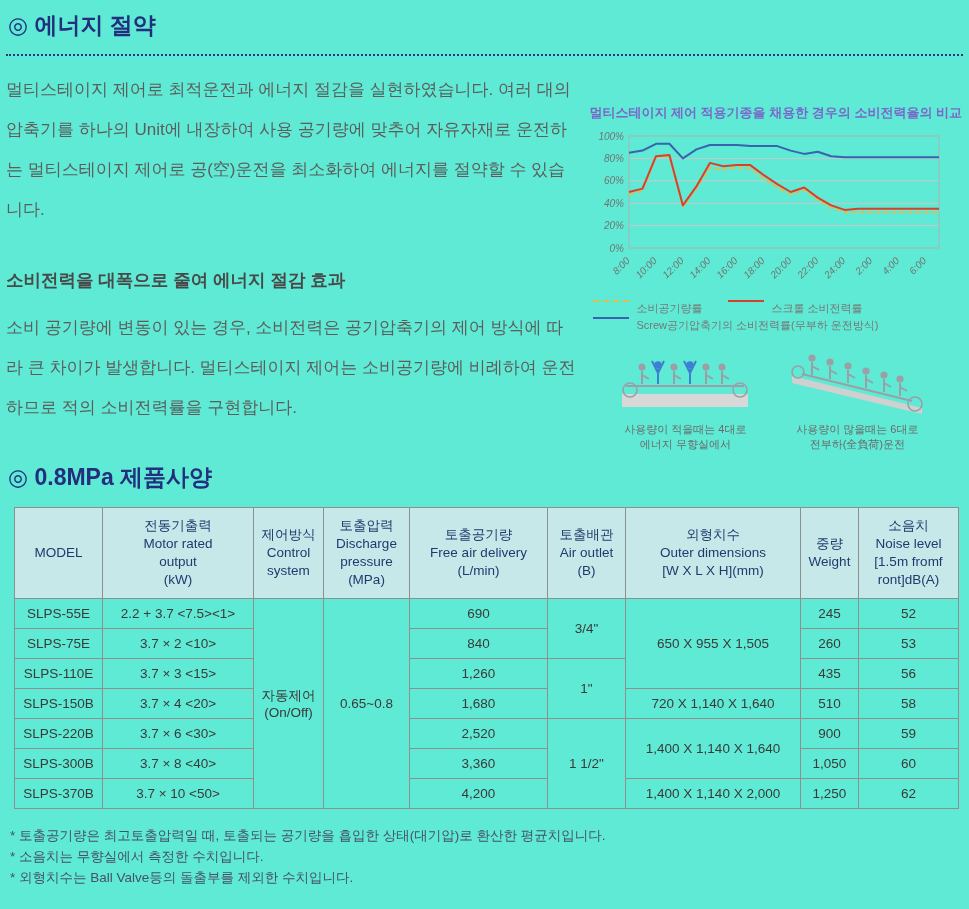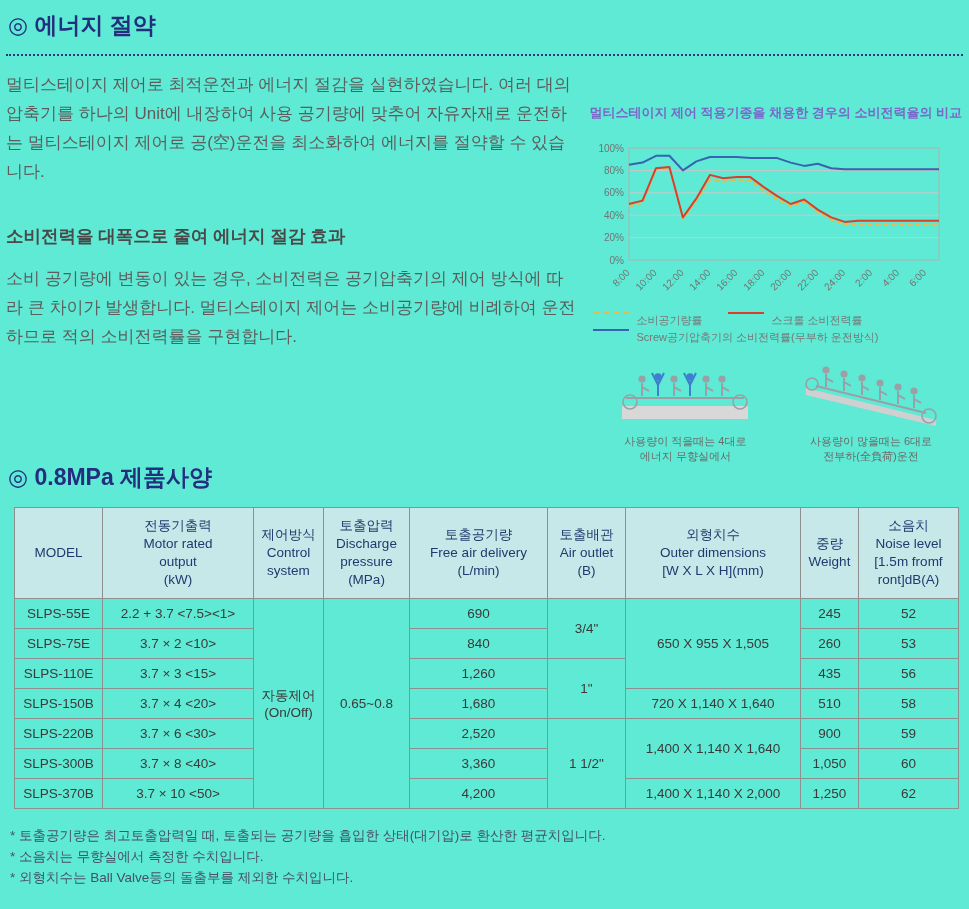--- a/index.html
+++ b/index.html
@@ -5,32 +5,32 @@
   * { box-sizing: border-box; }
   html,body { margin:0; padding:0; background:#fff; }
   body { font-family:"Liberation Sans","DejaVu Sans",sans-serif; color:#5d5d5d; }
   .page { width:969px; height:909px; overflow:hidden; background:#5eead4; padding:8px 6px 0 6px; }
 
   .section-title { font-size:23px; font-weight:bold; color:#232e7d; margin:2px 0 0 2px; letter-spacing:0; }
   .dotted-divider { border-bottom:2px dotted #2a357f; margin-top:13px; }
 
   .columns { display:flex; margin-top:14px; }
   .left-col { width:575px; }
-  .left-col p { margin:0; font-size:17px; line-height:29px; color:#5d5d5d; }
+  .left-col p { margin:0; font-size:17px; line-height:40px; color:#5d5d5d; }
   .sub-heading { font-size:17.5px; font-weight:bold; color:#494949; margin-top:38px; }
   .para2 { margin-top:16px !important; }
 
   .right-col { width:378px; margin-left:10px; }
   .chart-title { font-size:13px; font-weight:bold; color:#7a68c9; margin-top:34px; margin-left:2px; }
-  .chart-wrap { margin-top:16px; }
+  .chart-wrap { margin-top:4px;font-style:italic; }
   .legend { font-size:11px; color:#777; display:flex; flex-wrap:wrap; margin-top:2px; margin-left:6px; line-height:17px; }
   .legend-item { display:flex; align-items:flex-start; margin-right:26px; white-space:nowrap; }
   .legend-swatch { display:inline-block; width:36px; margin-right:7px; border-top-width:2px; }
 
-  .illustrations { display:flex; margin-top:14px; margin-left:18px;justify-content:space-between; }
+  .illustrations { display:flex; margin-top:14px; margin-left:18px; }
   .illustration { width:160px; margin-right:12px; text-align:center; }
   .illustration-caption { font-size:11px; color:#6b6b6b; line-height:15px; margin-top:4px; }
 
   .top-section { height:452px; }
 
   .spec-section h2 { margin:0 0 0 2px; }
   .spec-table { border-collapse:collapse; table-layout:fixed; width:944px; margin:14px 0 0 8px; }
   .spec-table th, .spec-table td { border:1px solid #8f8f8f; text-align:center; vertical-align:middle; }
   .spec-table th { background:#c7e8e9; color:#1f3a6e; font-weight:normal; font-size:13.5px; line-height:18px; padding:9px 2px; white-space:pre-line; }
   .spec-table td { font-size:13.5px; color:#3a3a3a; height:30px; padding:0 4px; white-space:pre-line; }

